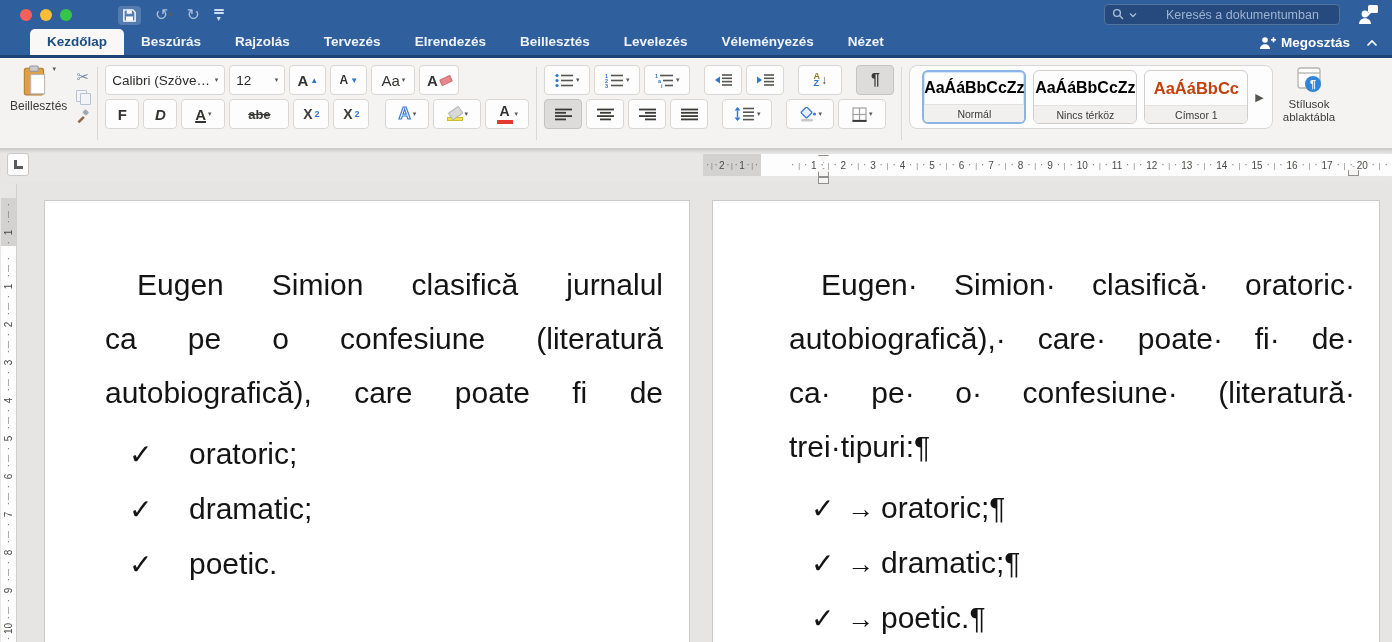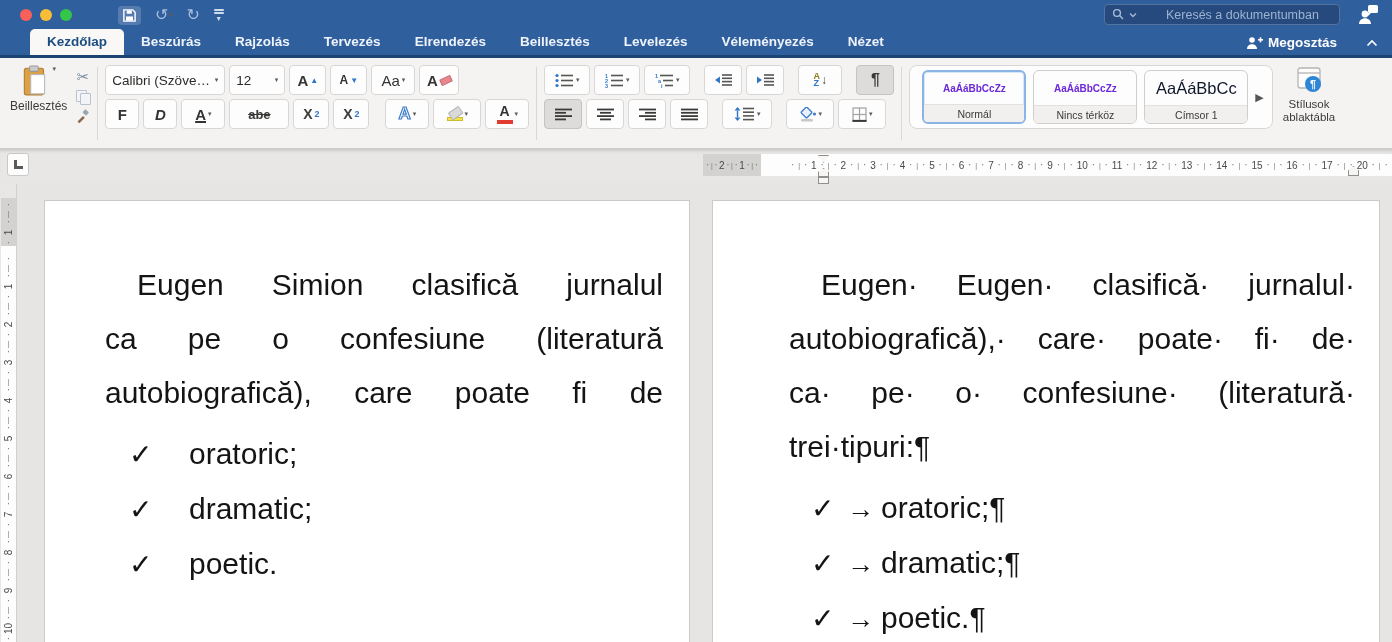--- a/index.html
+++ b/index.html
@@ -23,21 +23,21 @@
   .searchbox { position:absolute; right:52px; top:4px; width:236px; height:21px; background:#264a7e;
     border:1px solid #54749f; border-radius:4px; display:flex; align-items:center; gap:4px; padding:0 7px; }
   .searchbox .ph { color:#9db3d2; font-size:12.5px;margin-left:25px; }
   .tb-person { position:absolute; right:12px; top:3px; }
 
   
   #tabrow { position:relative; height:28px; background:#305f9e; border-bottom:3px solid #1b4475; }
   .tabs { position:absolute; left:30px; bottom:0; display:flex; align-items:flex-end; gap:0; }
   .tab { color:#eef3fa; font-size:13.5px; font-weight:600; padding:5px 17px 6px; white-space:nowrap; }
   .tab.active { background:#f9f8f7; color:#1d4e82; font-weight:700; border-radius:5px 5px 0 0; }
-  .tabrow-right { position:absolute; right:14px; top:0; height:25px; display:flex; align-items:center; gap:29px; }
+  .tabrow-right { position:absolute; right:14px; top:0; height:25px; display:flex; align-items:center; gap:16px; }
   .share { display:flex; align-items:center; gap:5px; color:#ffffff; font-size:13.5px; font-weight:600; }
 
   
   #ribbon { position:relative; height:91px; background:#f4f3f1; border-bottom:1px solid #cdccca;
     display:flex; align-items:flex-start; padding:7px 6px 0 10px; }
   .rsep { width:1px; align-self:stretch; background:#d9d8d6; margin:2px 7px 8px; }
   .rbtn { background:#fdfdfd; border:1px solid #d8d7d5; border-radius:4px; height:30px;
     display:flex; align-items:center; justify-content:center; gap:2px; padding:0 6px; color:#3a3a38; }
   .rbtn.pressed { background:#dddcda; border-color:#c4c3c1; }
   .dd { font-size:7px; color:#5c5b59; }
@@ -79,22 +79,22 @@
   .sort-arrow { font-size:12px; color:#444442; }
   .pilcrow { font-size:16px; font-weight:700; color:#3a3a38; }
 
   
   .styles-gallery { background:#fdfdfd; border:1px solid #d8d7d5; border-radius:8px; height:64px;
     display:flex; align-items:center; gap:7px; padding:0 8px 0 12px; }
   .style-card { width:104px; height:54px; background:#fdfdfd; border:1px solid #cfcecc; border-radius:6px;
     display:flex; flex-direction:column; overflow:hidden; }
   .style-card.selected { border:2px solid #8ab4e4; box-shadow:0 0 0 1px #d7e6f7 inset; }
   .style-sample { flex:1; display:flex; align-items:center; justify-content:center;
-    font-size:10px; font-weight:600; color:#6d28d9; white-space:nowrap; }
-  .style-sample.heading { color:#0f172a; font-size:16.5px; font-weight:400; }
+    font-size:16px; font-weight:600; color:#000000; white-space:nowrap; }
+  .style-sample.heading { color:#c2410c; font-size:16.5px; font-weight:700; }
   .style-name { height:18px; background:#f1f0ee; border-top:1px solid #e2e1df; font-size:10.5px;
     color:#3a3a38; display:flex; align-items:center; justify-content:center; }
   .more-styles { color:#555553; font-size:11px; }
   .styles-pane { display:flex; flex-direction:column; align-items:center; gap:3px; margin-left:10px; padding-top:2px; }
   .styles-pane-label { font-size:11.5px; color:#3a3a38; text-align:center; line-height:1.15; }
 
   
   #rulerrow { position:relative; height:32px; background:#e8e7e5; box-shadow:inset 0 4px 5px -4px rgba(0,0,0,.25); }
   .tabsel { position:absolute; left:7px; top:4px; width:22px; height:23px; background:#fdfdfd;
     border:1px solid #c9c8c6; border-radius:3px; display:flex; align-items:center; justify-content:center; }
@@ -651,21 +651,21 @@
             <span class="chk">✓</span>
             <span class="gap"></span>
             <span>poetic.</span>
           </div>
       </div>
     </div>
   </div>
 
   <div class="page" id="page2">
     <div class="ptext">
-      <div class="pline first">Eugen· Eugen· clasifică· jurnalul·</div>
+      <div class="pline first">Eugen· Simion· clasifică· oratoric·</div>
       <div class="pline">autobiografică),· care· poate· fi· de·</div>
       <div class="pline">ca· pe· o· confesiune· (literatură·</div>
       <div class="pline last">trei·tipuri:¶</div>
       <div class="doclist">
         <div class="lrow">
             <span class="chk">✓</span>
             <span class="arr">→</span>
             <span>oratoric;¶</span>
           </div>
         <div class="lrow">

